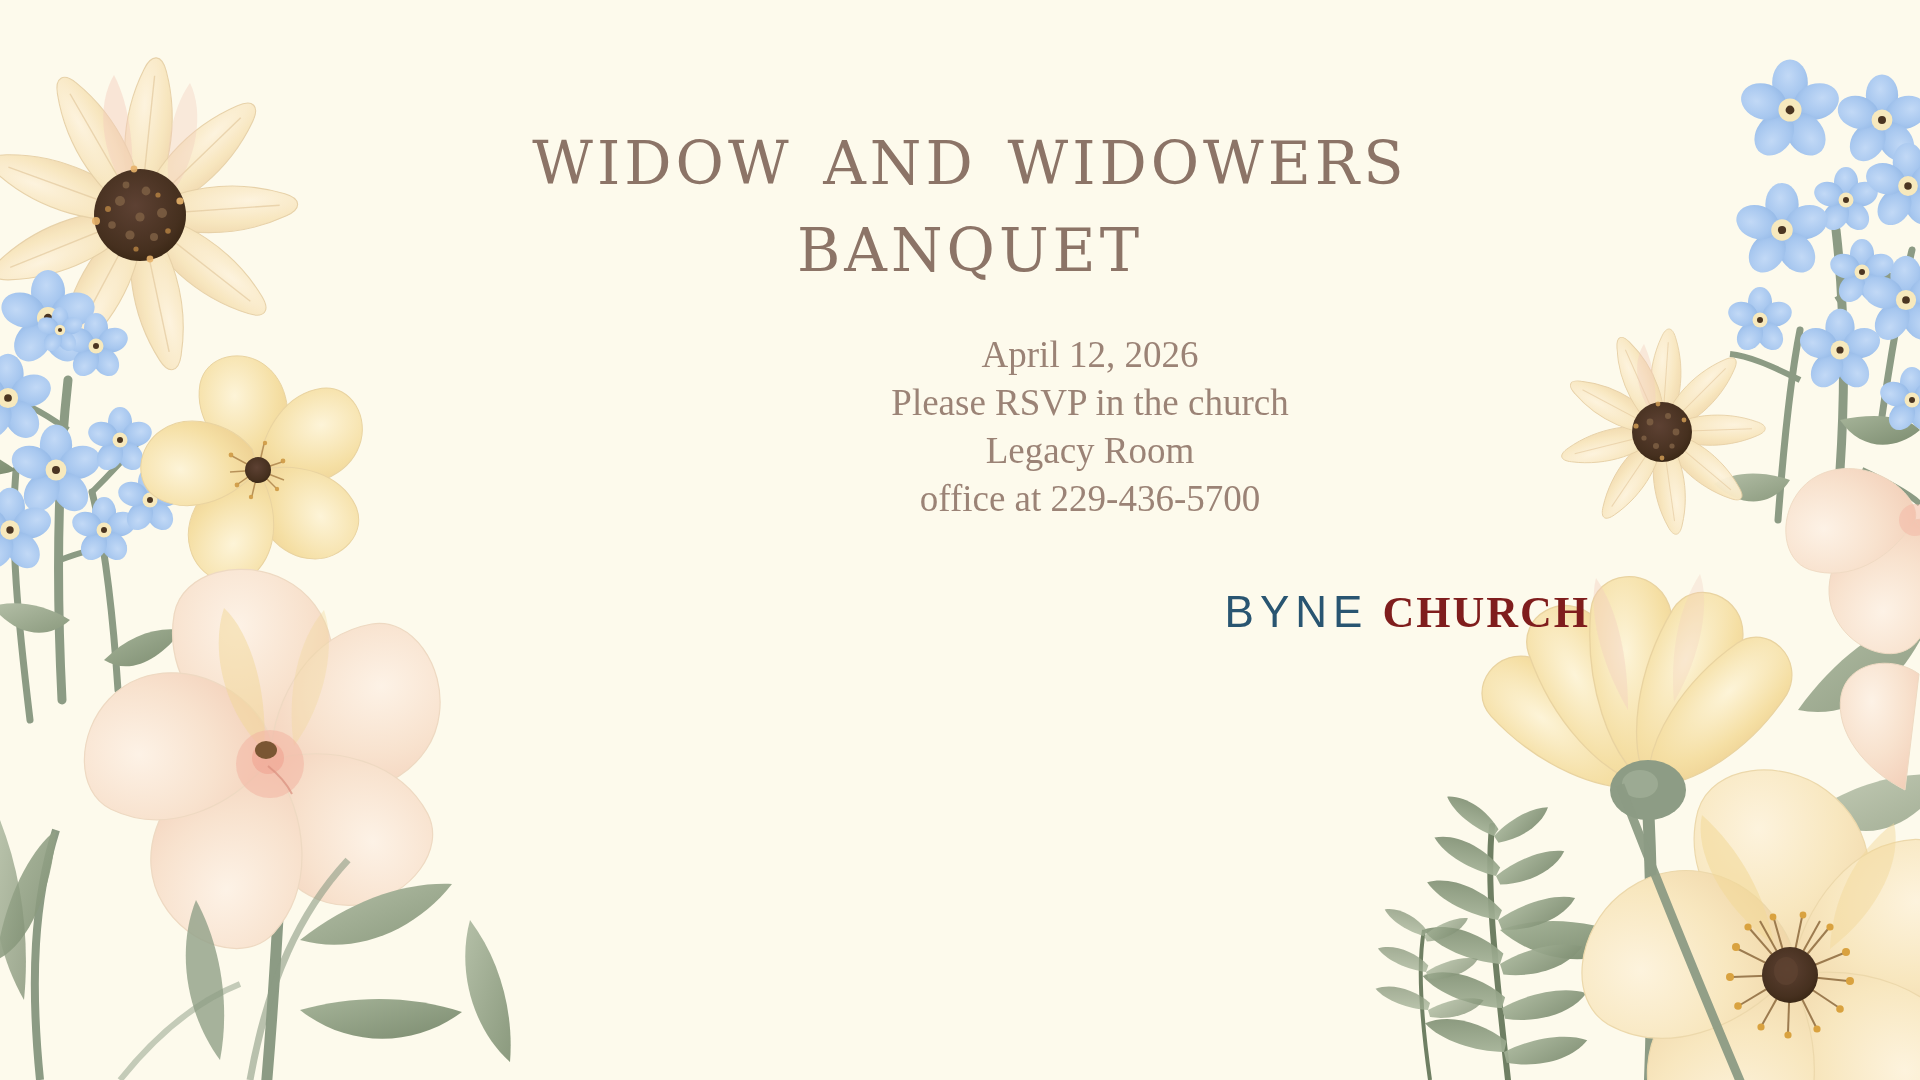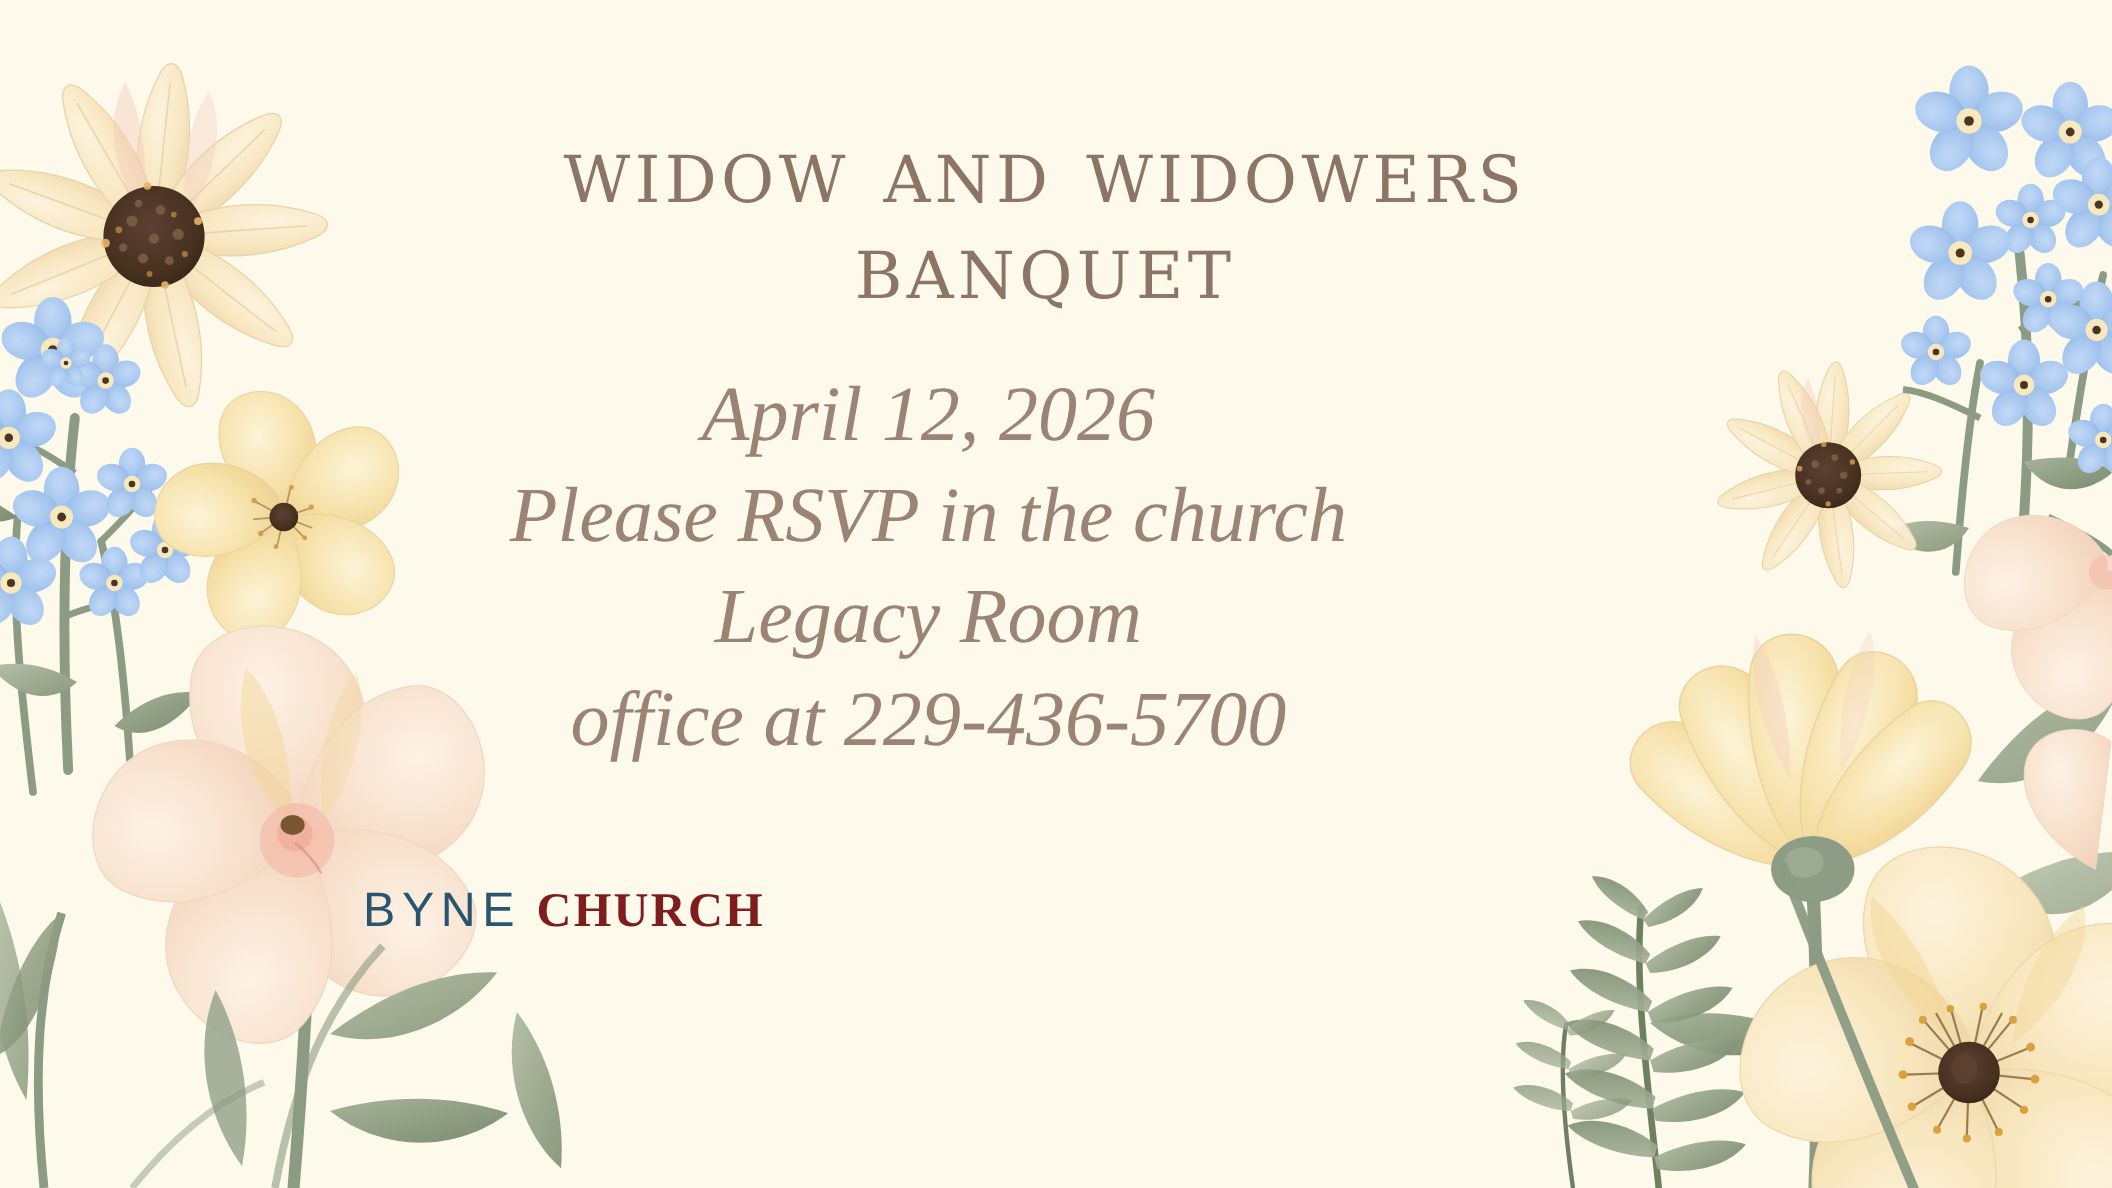--- a/index.html
+++ b/index.html
@@ -12,42 +12,41 @@
   #poster{
     position:relative;width:1920px;height:1080px;
     background:#fdfaec;overflow:hidden;
   }
   .art{position:absolute;top:0;left:0;width:1920px;height:1080px;pointer-events:none;}
 
   
   .content{
     position:absolute;left:50%;top:0;transform:translateX(-50%);
     width:1260px;height:788px;text-align:center;
-    display:flex;flex-direction:column;align-items:flex-start;
+    display:flex;flex-direction:column;align-items:flex-end;
   }
   .title{
     margin:0;padding:0;
     font-family:"DejaVu Serif","Liberation Serif",serif;
     color:#8c7467;
     font-size:84px;
     line-height:1.04;
     letter-spacing:4px;
     font-weight:400;
     font-variant:small-caps;
     text-transform:lowercase;
     width:1240px;
   }
   .title .l1{display:block;}
   .title .l2{display:block;}
   .body-lines{
-    margin:14px;padding:0;list-style:none;
+    margin:0;padding:0;list-style:none;
     color:#9b8376;
     font-family:"Liberation Serif","DejaVu Serif",serif;
-    font-style:italic;
-    font-size:71px;
+    font-size:37px;
     line-height:1.30;
     letter-spacing:0px;
     width:1000px;
   }
   .body-lines li{white-space:nowrap;}
 
   
   .logo{
     display:flex;align-items:baseline;justify-content:center;
     gap:14px;
@@ -437,19 +436,19 @@
       <span class="l2">Banquet</span>
     </h1>
 
     <ul class="body-lines" style="margin-top:44px;">
       <li>April 12, 2026</li>
       <li>Please RSVP in the church</li>
       <li>Legacy Room</li>
       <li>office at 229-436-5700</li>
     </ul>
 
-    <div class="logo" style="margin-top:88px;">
+    <div class="logo" style="margin-top:64px;">
       <span class="byne">BYNE</span>
       <span class="church">CHURCH</span>
     </div>
 
   </div>
 </div>
 
 </body></html>

